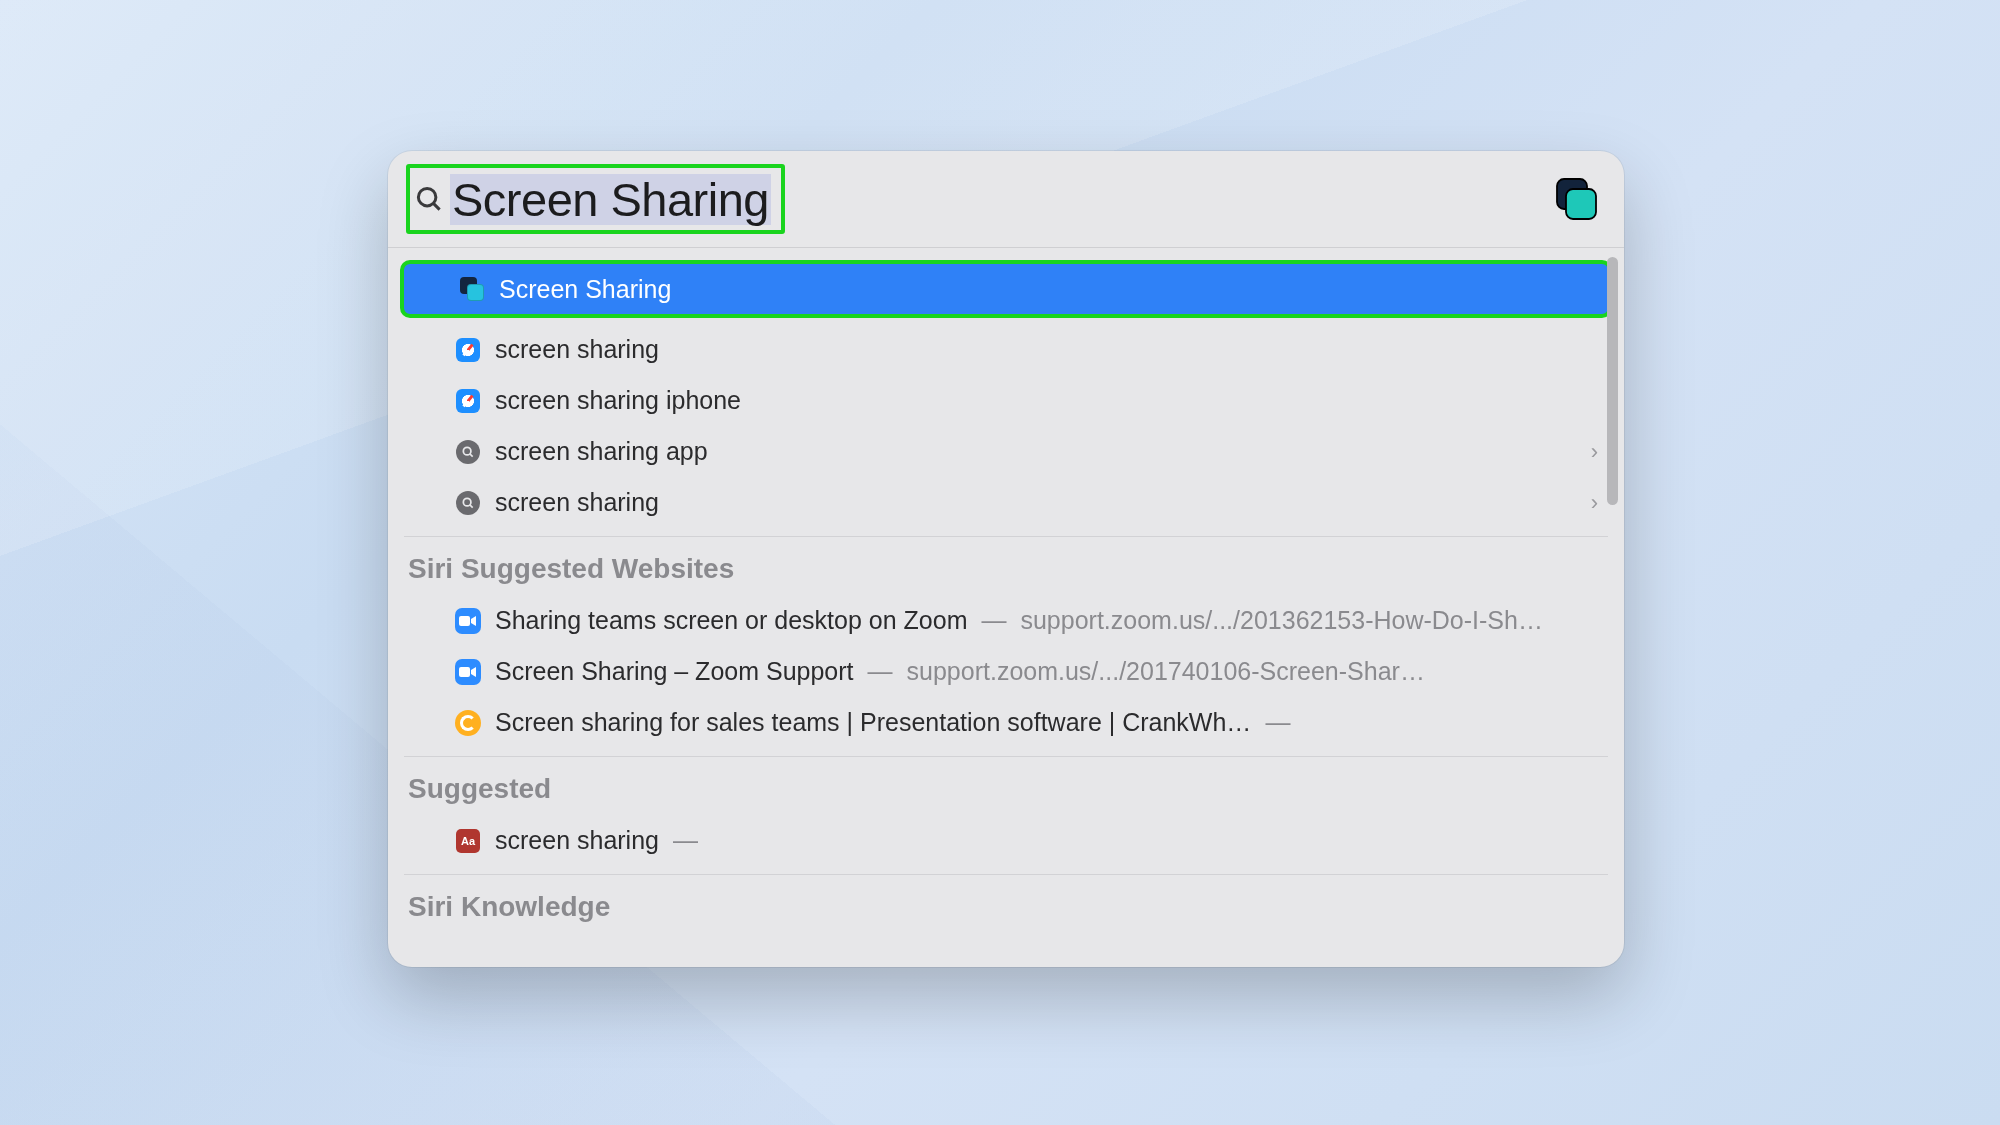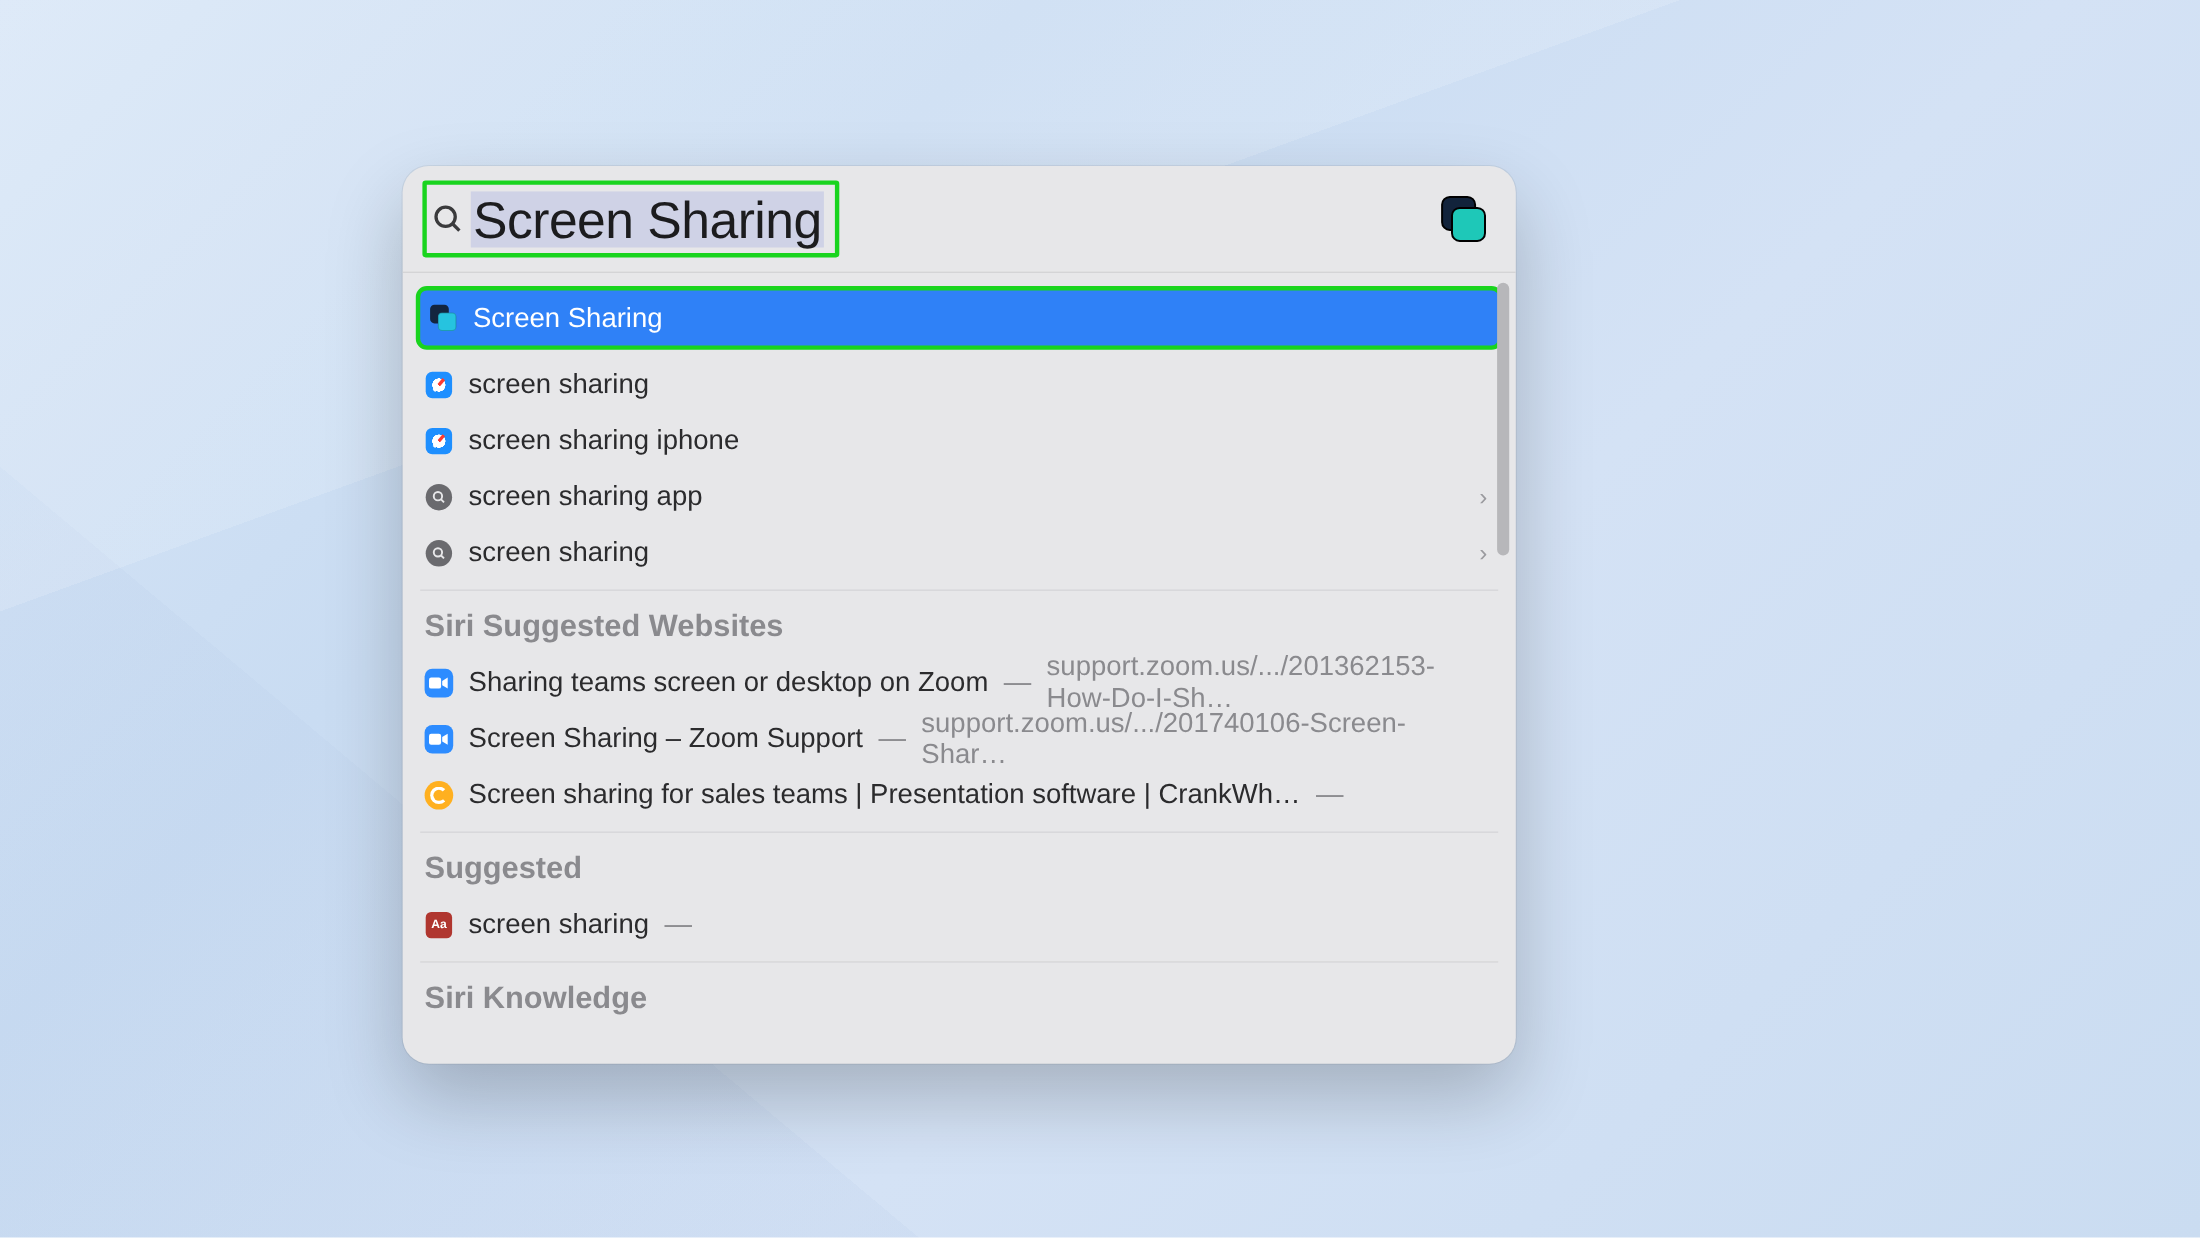--- a/index.html
+++ b/index.html
@@ -15,23 +15,23 @@
   body::before {
     content: "";
     position: absolute; inset: 0;
     background:
       linear-gradient(160deg, rgba(255,255,255,0.15) 0 30%, transparent 30% 100%),
       linear-gradient(40deg, rgba(180,200,230,0.15) 0 25%, transparent 25% 100%);
     pointer-events: none;
   }
   .spotlight {
     position: absolute;
-    left: 366px;
+    left: 388px;
     top: 151px;
-    width: 1012px;
+    width: 1236px;
     height: 816px;
     background: #e7e7e9;
     border-radius: 24px;
     box-shadow: 0 30px 70px rgba(0,0,0,0.22), 0 0 0 1px rgba(0,0,0,0.06);
     overflow: hidden;
   }
   .search-row {
     display: flex;
     align-items: center;
     height: 97px;
@@ -89,21 +89,21 @@
   }
   .row.selected {
     background: #2f81f7;
     color: #fff;
     border: 4px solid #19d41e;
     height: 58px;
     margin: 2px 0 6px 0;
   }
   .row .icon {
     width: 26px; height: 26px; flex: 0 0 26px;
-    display: flex; align-items: center; justify-content: center;
+    display: flex; align-items: center; justify-content: center; margin-left: 47px;
   }
   .row .label { flex: 0 0 auto; }
   .row .secondary { color: #8a8a8e; font-size: 25px; }
   .chevron {
     margin-left: auto;
     color: #9a9a9e;
     font-size: 22px;
   }
   .section-title {
     font-size: 28px;

